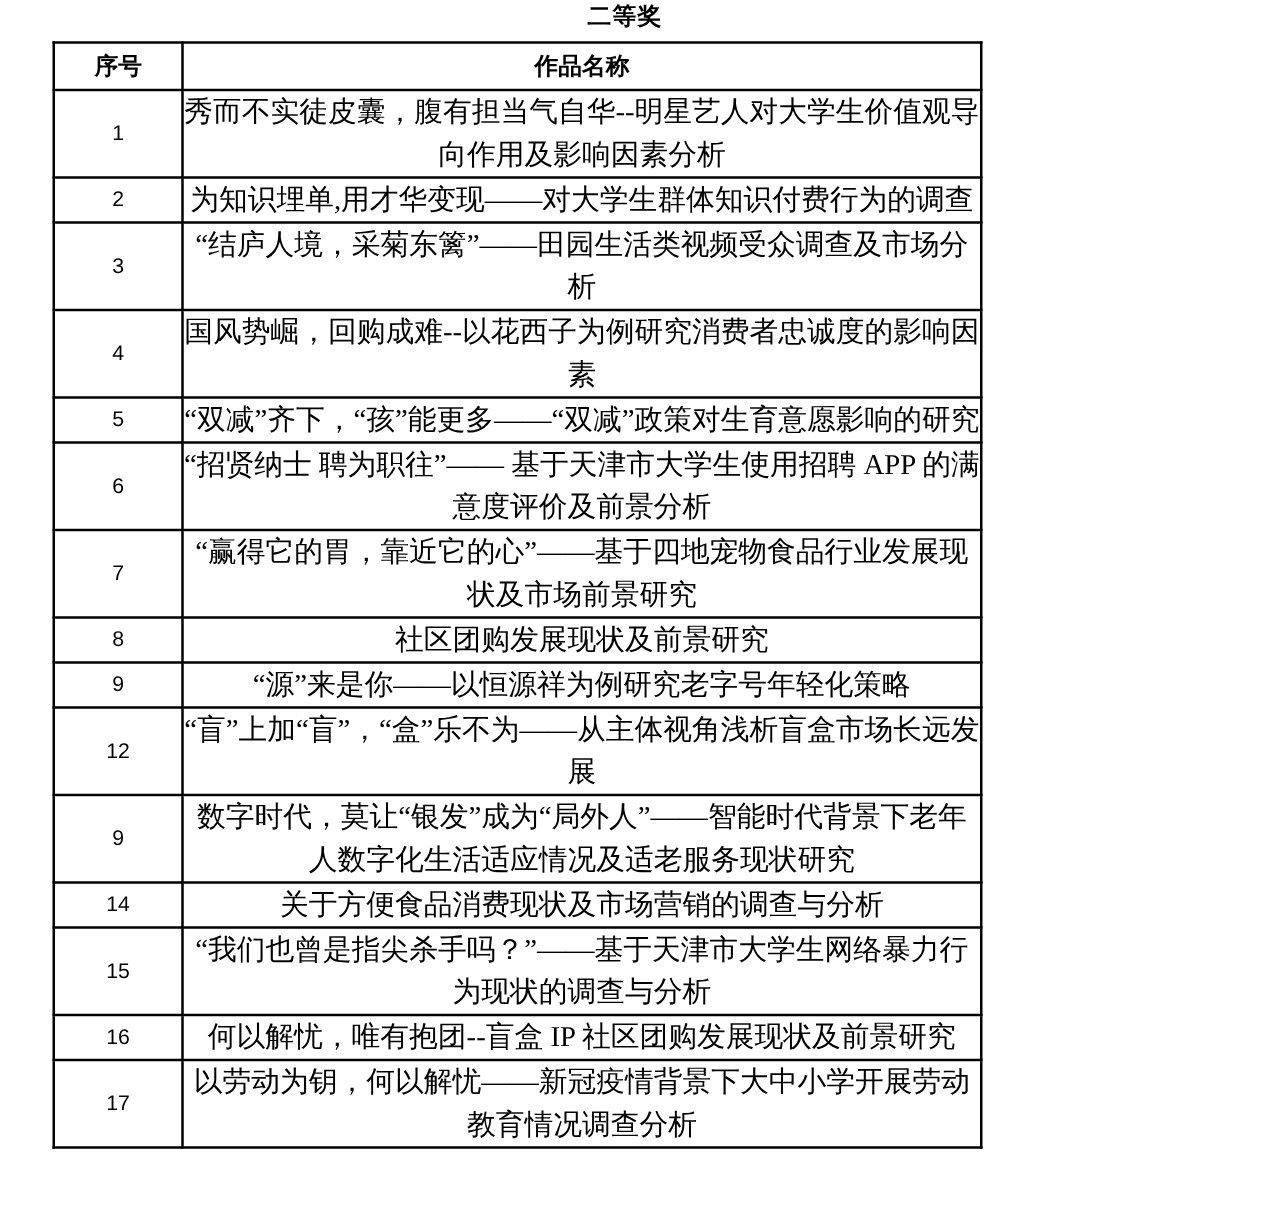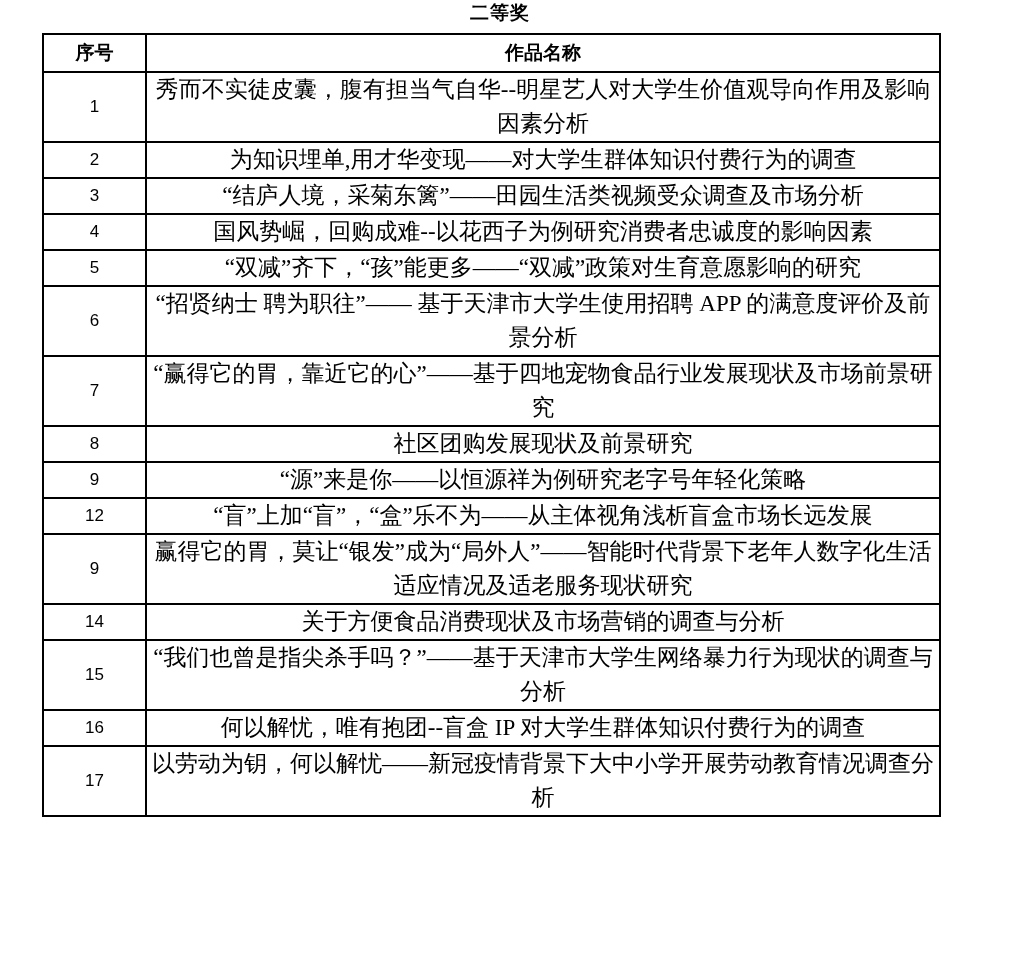--- a/index.html
+++ b/index.html
@@ -21,21 +21,21 @@
     margin: 0 0 7px 42px;
     text-align: center;
     font-size: 19px;
     font-weight: bold;
     letter-spacing: 1px;
   }
   table.awards {
     border-collapse: collapse;
     table-layout: fixed;
     margin-left: 42px;
-    width: 899px;
+    width: 744px;
   }
   table.awards th,
   table.awards td {
     border: 2px solid #000000;
     text-align: center;
     vertical-align: middle;
     padding: 0;
   }
   table.awards th {
     height: 36px;
@@ -108,33 +108,33 @@
         <tr>
           <td class="no">9</td>
           <td class="name">“源”来是你——以恒源祥为例研究老字号年轻化策略</td>
         </tr>
         <tr>
           <td class="no">12</td>
           <td class="name">“盲”上加“盲”，“盒”乐不为——从主体视角浅析盲盒市场长远发展</td>
         </tr>
         <tr>
           <td class="no">9</td>
-          <td class="name">赢得它的胃，莫让“银发”成为“局外人”——智能时代背景下老年人数字化生活适应情况及适老服务现状研究</td>
+          <td class="name">数字时代，莫让“银发”成为“局外人”——智能时代背景下老年人数字化生活适应情况及适老服务现状研究</td>
         </tr>
         <tr>
           <td class="no">14</td>
           <td class="name">关于方便食品消费现状及市场营销的调查与分析</td>
         </tr>
         <tr>
           <td class="no">15</td>
           <td class="name">“我们也曾是指尖杀手吗？”——基于天津市大学生网络暴力行为现状的调查与分析</td>
         </tr>
         <tr>
           <td class="no">16</td>
-          <td class="name">何以解忧，唯有抱团--盲盒 IP 对大学生群体知识付费行为的调查</td>
+          <td class="name">何以解忧，唯有抱团--盲盒 IP 社区团购发展现状及前景研究</td>
         </tr>
         <tr>
           <td class="no">17</td>
           <td class="name">以劳动为钥，何以解忧——新冠疫情背景下大中小学开展劳动教育情况调查分析</td>
         </tr>
       </tbody>
   </table>
 </div>
 
 </body></html>

